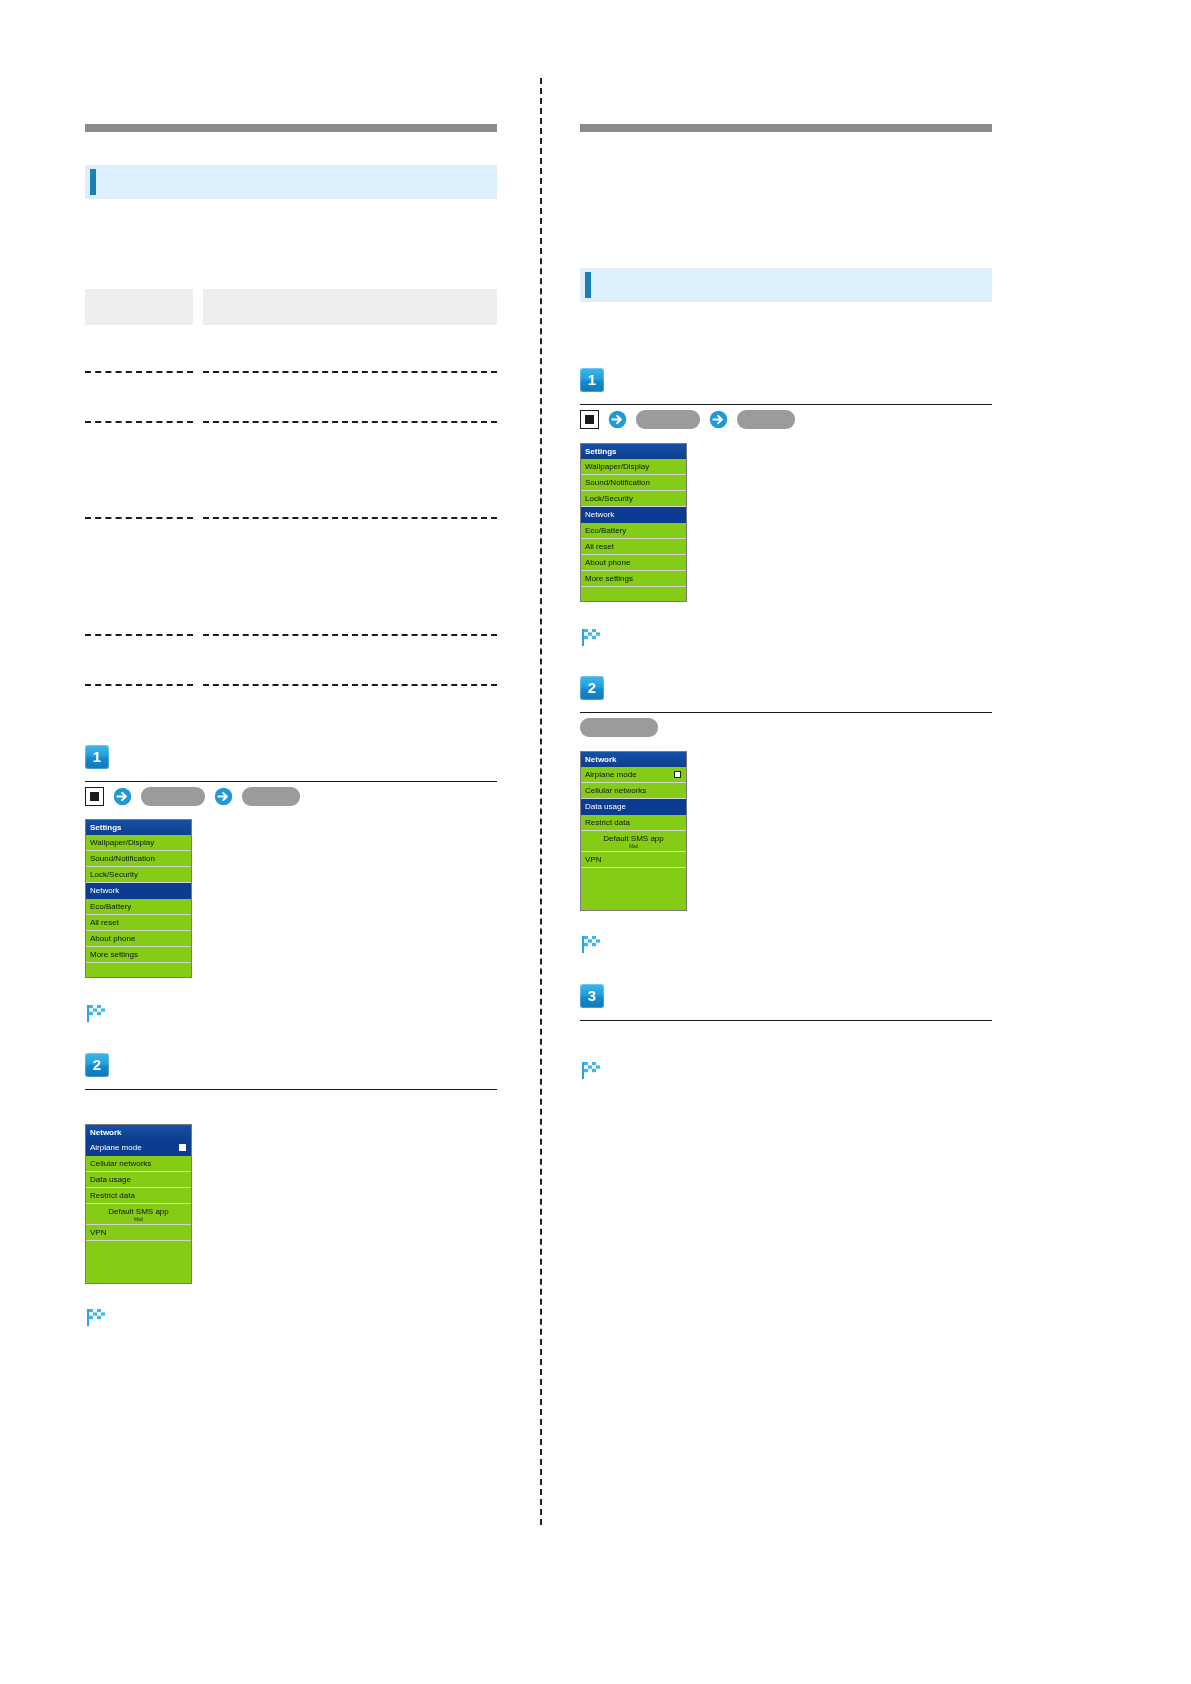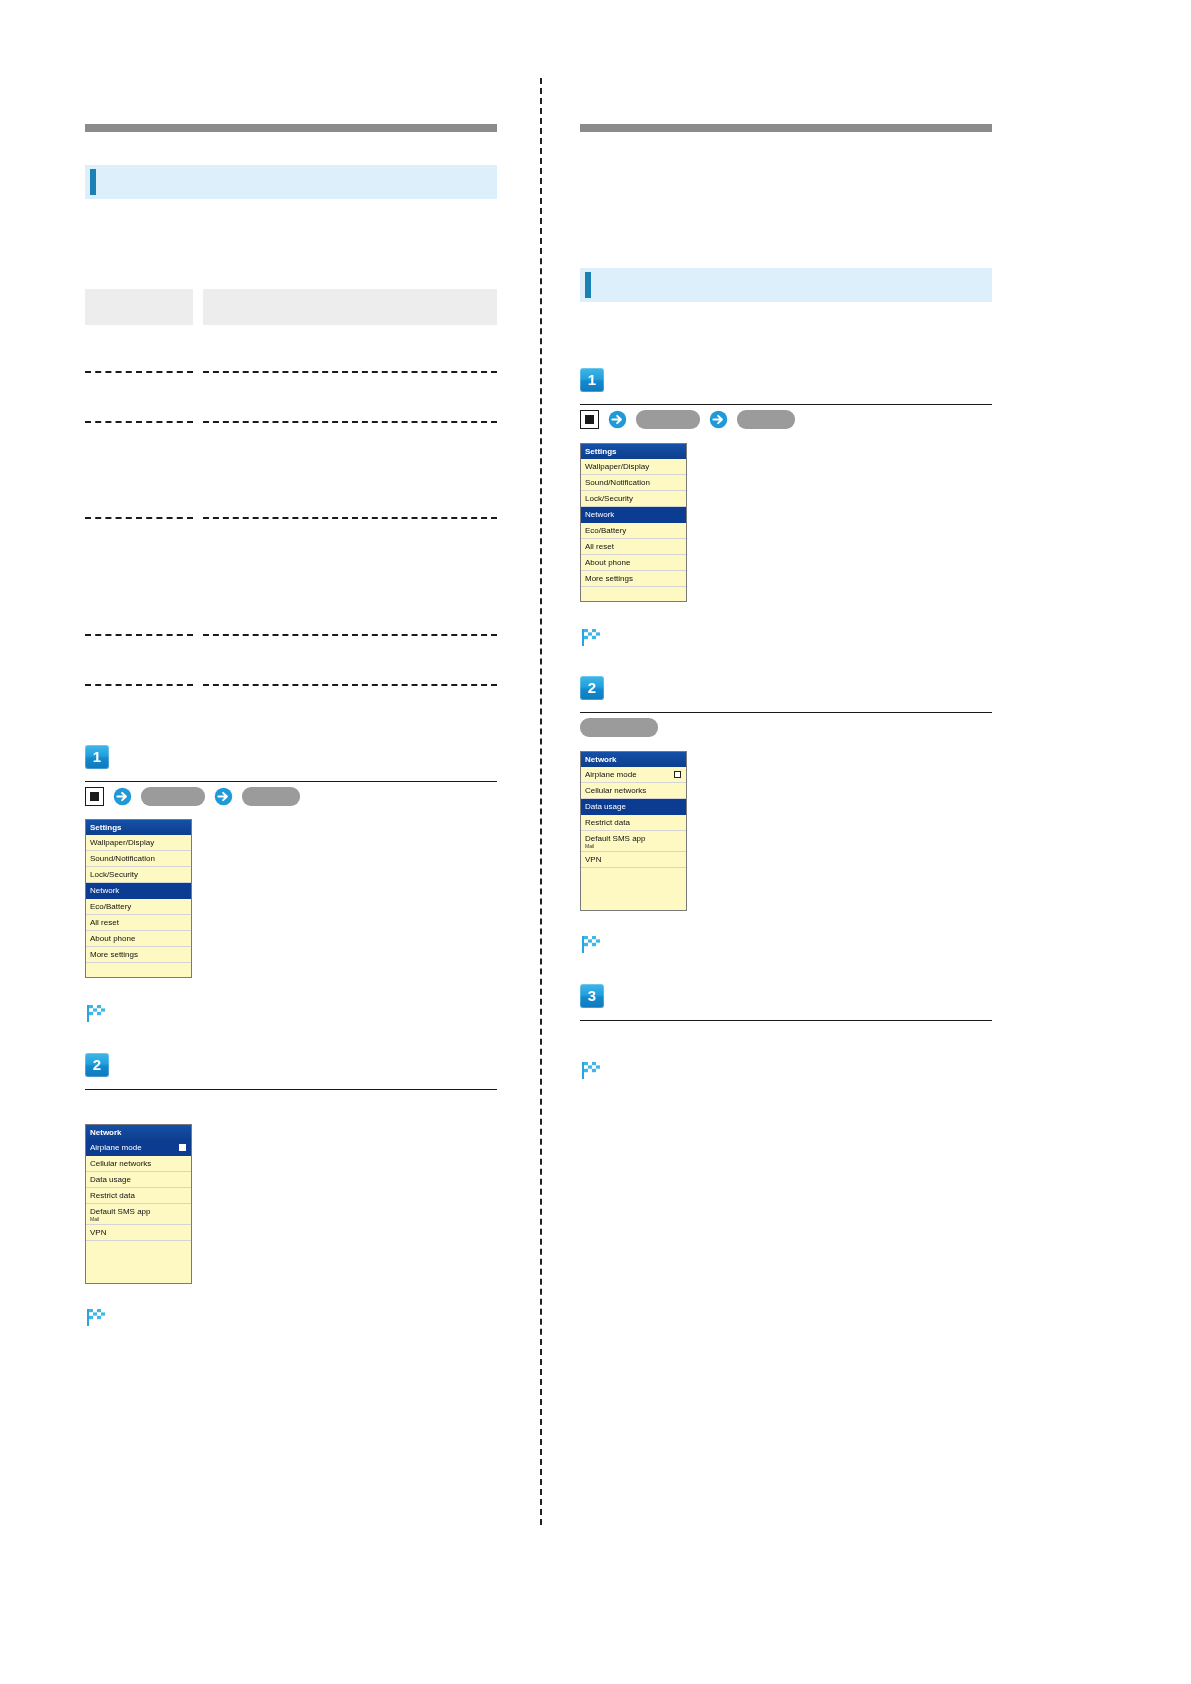--- a/index.html
+++ b/index.html
@@ -137,21 +137,21 @@
   .flag-icon {
     position: absolute;
     width: 22px;
     height: 20px;
   }
 
   
   .screen {
     position: absolute;
     width: 107px;
-    background: #fef9c3;
+    background: #84cc16;
     border: 1px solid #7a7a7a;
     font-family: "Liberation Sans", sans-serif;
   }
   .screen-title {
     background: #1a4fa0;
     background: linear-gradient(to bottom,#1550a8,#0d3f8c);
     color: #ffffff;
     font-size: 8px;
     font-weight: bold;
     padding: 2px 4px;
@@ -161,20 +161,21 @@
     font-size: 8px;
     color: #111;
     padding: 2px 4px;
     line-height: 11px;
     border-bottom: 1px solid #d4d4d4;
     position: relative;
     min-height: 15px;
     display: flex;
     align-items: center;
     justify-content: space-between;
+    text-align: center;
   }
   .screen-row.selected {
     background: #0b3c91;
     color: #ffffff;
     border-bottom: 1px solid #0b3c91;
   }
   .screen-row.with-sub {
     display: block;
     padding-bottom: 1px;
   }

